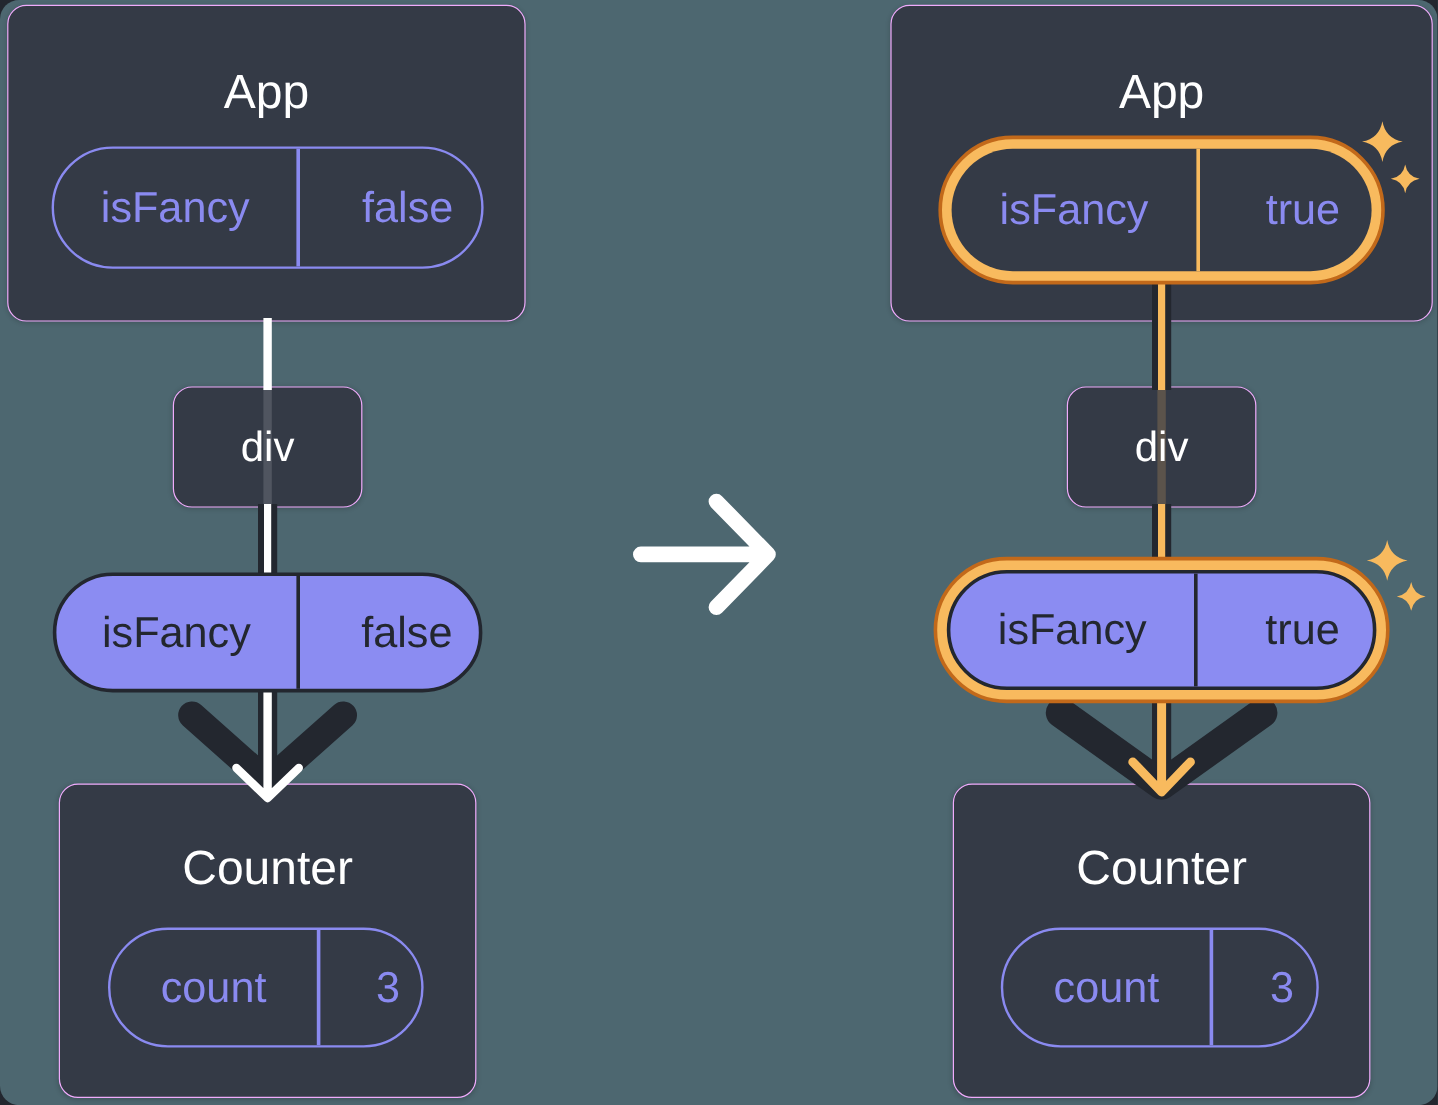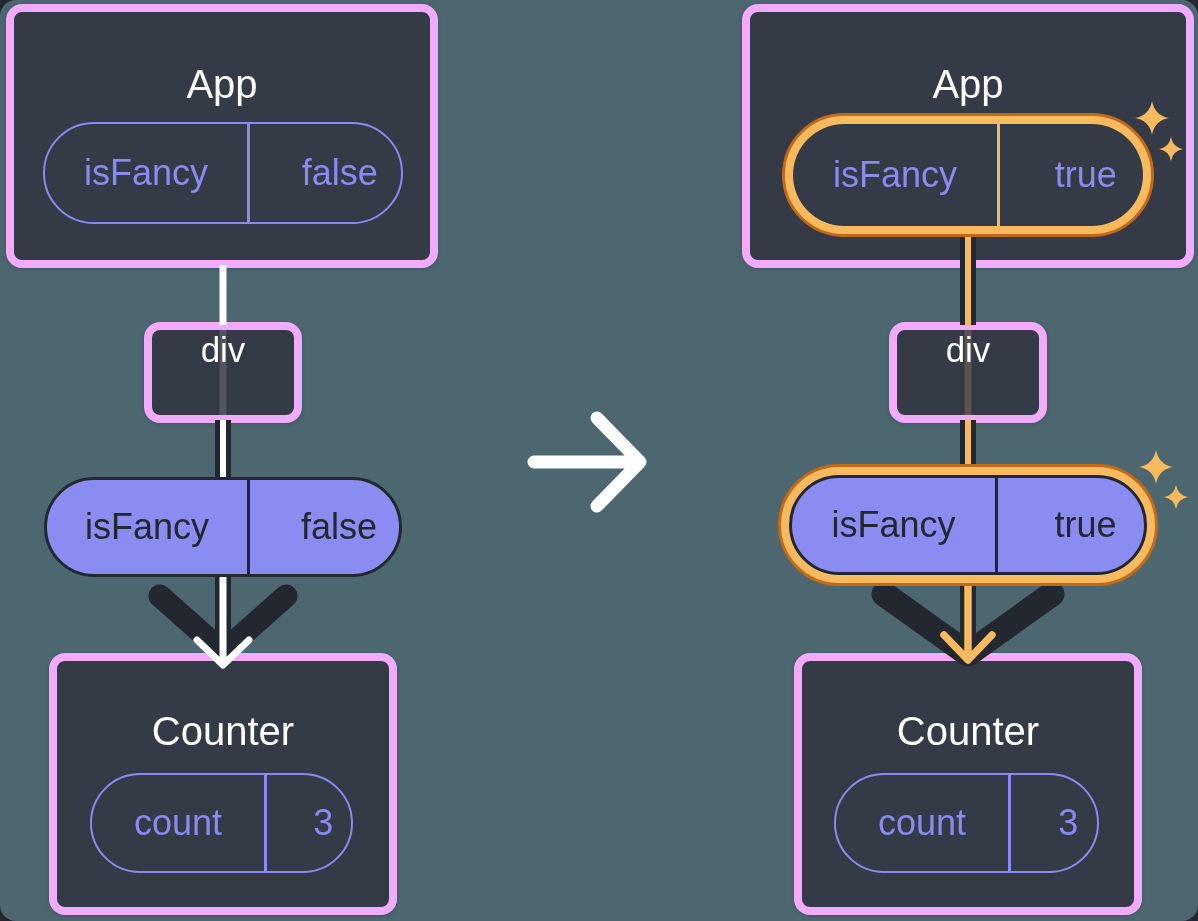--- a/index.html
+++ b/index.html
@@ -3,29 +3,29 @@
 <meta charset="utf-8">
 <style>
   html,body { margin:0; padding:0; background:#23272F; }
   .canvas {
     position:relative; width:1198px; height:921px;
     background:#4D6770; border-radius:16px; overflow:hidden;
     font-family:"Liberation Sans", sans-serif;
   }
   
   .node {
-    position:absolute; background:#343A46; border:8px solid #f0abfc;
+    position:absolute; background:#343A46; border:1px solid #f0abfc;
     border-radius:16px; box-sizing:border-box; z-index:10;
     box-shadow:0 1px 4px rgba(0,0,0,0.18);
   }
   .node-title {
     position:absolute; left:0; right:0; text-align:center;
     color:#FFFFFF; font-size:40px; line-height:1;
   }
-  .div-node { display:flex; justify-content:center;
+  .div-node { display:flex; align-items:center; justify-content:center;
     color:#FFFFFF; font-size:35px; }
   .ghost-line { position:absolute; top:0; bottom:0; left:50%;
     width:7px; transform:translateX(-50%); }
   .ghost-white  { background:rgba(255,255,255,0.14); }
   .ghost-orange { background:rgba(248,186,94,0.20); }
 
   
   .pill {
     position:absolute; display:flex; align-items:stretch;
     border-radius:999px; box-sizing:border-box; z-index:40;

